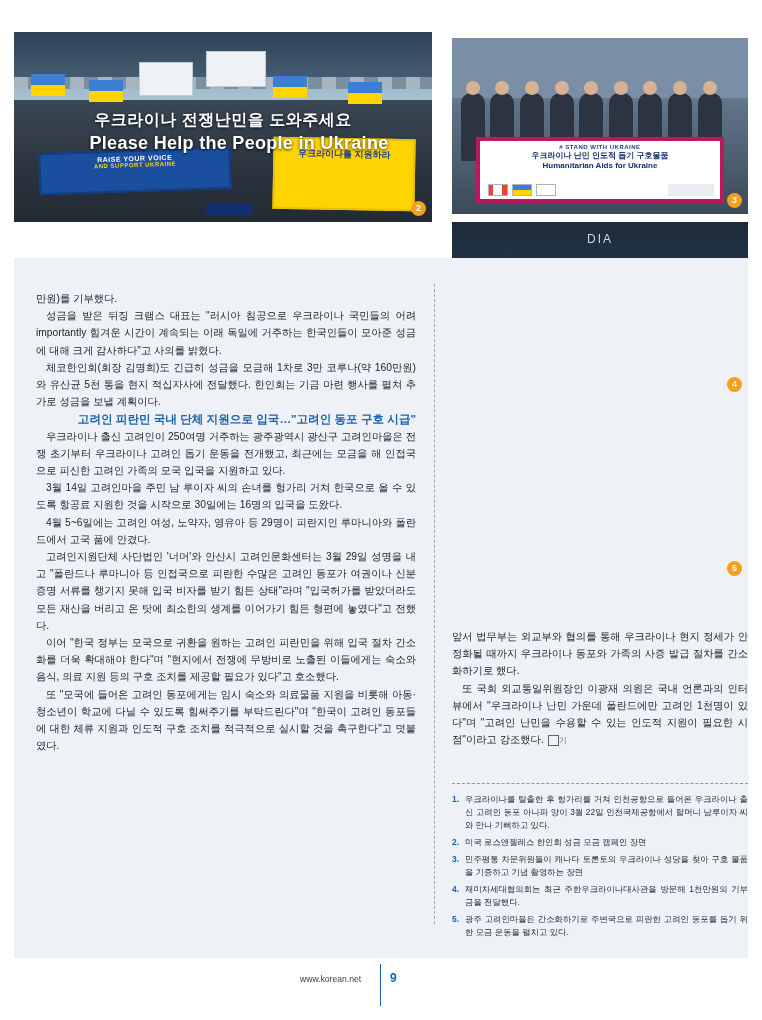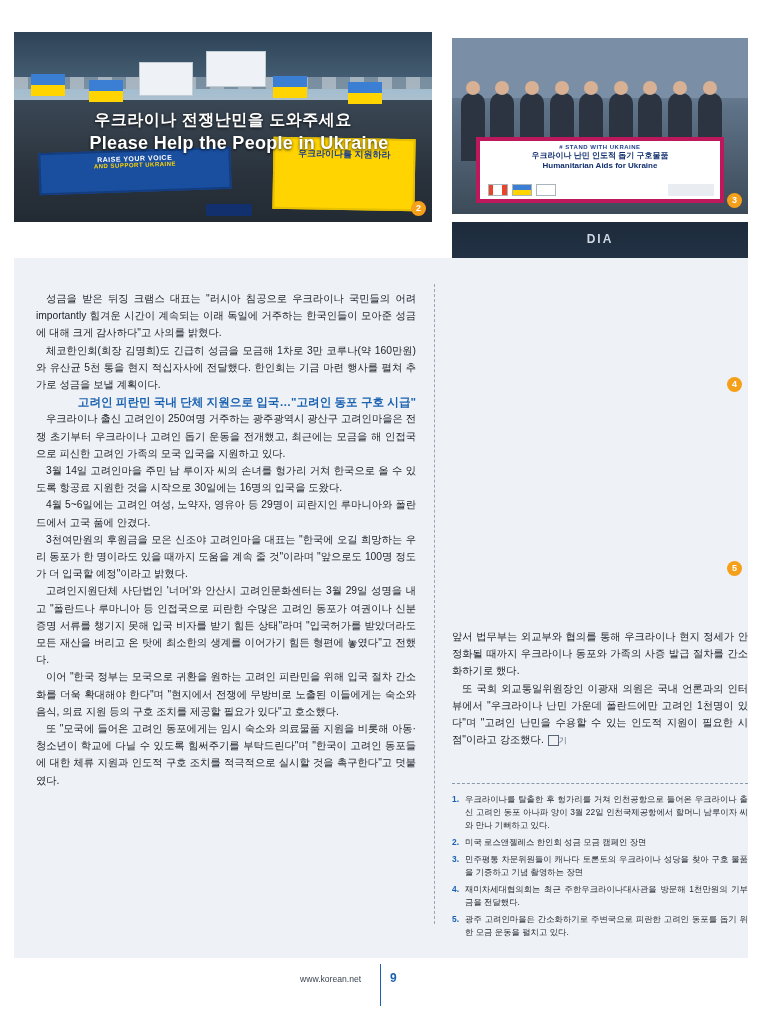--- a/index.html
+++ b/index.html
@@ -125,21 +125,21 @@
   .fl-ua { background: linear-gradient(180deg,#3b7fd4 50%, #ffd400 50%); }
   .fl-kr { background:#fff; }
   .p3-banner .sponsor { position:absolute; right:6px; bottom:3px; width:46px; height:12px; background:#e9edf1; }
 
   
   #photo4 {
     left: 452px; top: 222px;
     width: 296px; height: 176px;
   }
   .p4-bg { position:absolute; inset:0; background: linear-gradient(180deg,#1d2b3c 0%, #2b3d52 60%, #1a2534 100%); }
-  .p4-dia { position:absolute; left:50%; top:10px; transform:translateX(-50%); color:#cfd8e2; font-size:12px; font-weight:bold; letter-spacing:2px; }
+  .p4-dia { position:absolute; left:50%; top:10px; transform:translateX(-50%); color:#cfd8e2; font-size:12px; font-weight:normal; letter-spacing:2px; }
   .p4-p { position:absolute; bottom:0; width:34px; height:70%; background:#141b25; border-radius:12px 12px 0 0; }
   .p4-p .head { position:absolute; left:50%; top:-14px; transform:translateX(-50%); width:17px; height:17px; border-radius:50%; background:#d9b394; }
   .p4-cheque {
     position:absolute; left:26%; top:44%; width:40%; height:26%;
     background:#1b3f8f; border:2px solid #0f2a63; color:#fff;
   }
   .p4-cheque .c1 { font-size:5px; text-align:center; margin-top:3px; color:#cfe0ff;}
   .p4-cheque .c2 { font-size:8px; text-align:center; font-weight:bold; }
   .p4-cheque .c3 { font-size:5px; text-align:center; color:#cfe0ff;}
   .p4-strip { position:absolute; left:0; bottom:0; width:100%; height:8%; background:#0e1724; }
@@ -399,29 +399,29 @@
 </div>
 
 <div class="page-body">
   <div class="white-gutter-left"></div>
   <div class="white-gutter-right"></div>
 
   <div class="dash-sep" id="sep-vert"></div>
   <div class="dash-sep" id="sep-horz"></div>
 
   <div class="col" id="col-left">
+    <p class="noindent">만원)를 기부했다.</p>
     <p>성금을 받은 뒤징 크램스 대표는 "러시아 침공으로 우크라이나 국민들의 어려importantly 힘겨운 시간이 계속되는 이래 독일에 거주하는 한국인들이 모아준 성금에 대해 크게 감사하다"고 사의를 밝혔다.</p>
     <p>체코한인회(회장 김명희)도 긴급히 성금을 모금해 1차로 3만 코루나(약 160만원)와 유산균 5천 통을 현지 적십자사에 전달했다. 한인회는 기금 마련 행사를 펼쳐 추가로 성금을 보낼 계획이다.</p>
 
     <p class="subhead">고려인 피란민 국내 단체 지원으로 입국…"고려인 동포 구호 시급"</p>
 
     <p>우크라이나 출신 고려인이 250여명 거주하는 광주광역시 광산구 고려인마을은 전쟁 초기부터 우크라이나 고려인 돕기 운동을 전개했고, 최근에는 모금을 해 인접국으로 피신한 고려인 가족의 모국 입국을 지원하고 있다.</p>
     <p>3월 14일 고려인마을 주민 남 루이자 씨의 손녀를 헝가리 거쳐 한국으로 올 수 있도록 항공료 지원한 것을 시작으로 30일에는 16명의 입국을 도왔다.</p>
     <p>4월 5~6일에는 고려인 여성, 노약자, 영유아 등 29명이 피란지인 루마니아와 폴란드에서 고국 품에 안겼다.</p>
-    <p>3천여만원의 후원금을 모은 신조야 고려인마을 대표는 "한국에 오길 희망하는 우리 동포가 한 명이라도 있을 때까지 도움을 계속 줄 것"이라며 "앞으로도 100명 정도가 더 입국할 예정"이라고 밝혔다.</p>
     <p>고려인지원단체 사단법인 '너머'와 안산시 고려인문화센터는 3월 29일 성명을 내고 "폴란드나 루마니아 등 인접국으로 피란한 수많은 고려인 동포가 여권이나 신분 증명 서류를 챙기지 못해 입국 비자를 받기 힘든 상태"라며 "입국허가를 받았더라도 모든 재산을 버리고 온 탓에 최소한의 생계를 이어가기 힘든 형편에 놓였다"고 전했다.</p>
     <p>이어 "한국 정부는 모국으로 귀환을 원하는 고려인 피란민을 위해 입국 절차 간소화를 더욱 확대해야 한다"며 "현지에서 전쟁에 무방비로 노출된 이들에게는 숙소와 음식, 의료 지원 등의 구호 조치를 제공할 필요가 있다"고 호소했다.</p>
     <p>또 "모국에 들어온 고려인 동포에게는 임시 숙소와 의료물품 지원을 비롯해 아동·청소년이 학교에 다닐 수 있도록 힘써주기를 부탁드린다"며 "한국이 고려인 동포들에 대한 체류 지원과 인도적 구호 조치를 적극적으로 실시할 것을 촉구한다"고 덧붙였다.</p>
   </div>
 
   <div class="col" id="col-right">
     <p class="noindent">앞서 법무부는 외교부와 협의를 통해 우크라이나 현지 정세가 안정화될 때까지 우크라이나 동포와 가족의 사증 발급 절차를 간소화하기로 했다.</p>
     <p><span>또 국회 외교통일위원장인 이광재 의원은 국내 언론과의 인터뷰에서 "우크라이나 난민 가운데 폴란드에만 고려인 1천명이 있다"며 "고려인 난민을 수용할 수 있는 인도적 지원이 필요한 시점"이라고 강조했다.</span><span class="endmark">기</span></p>
   </div>
 

